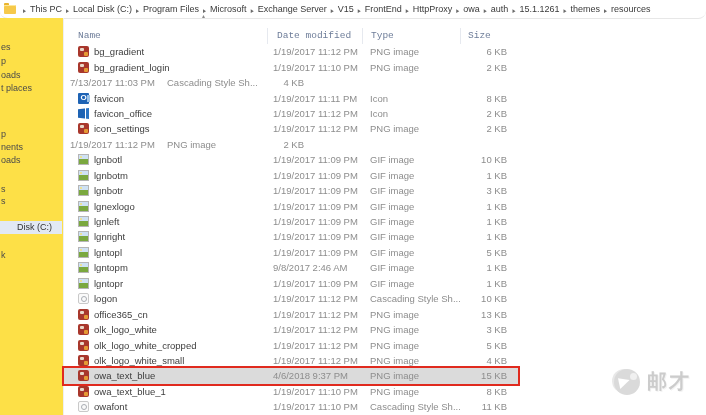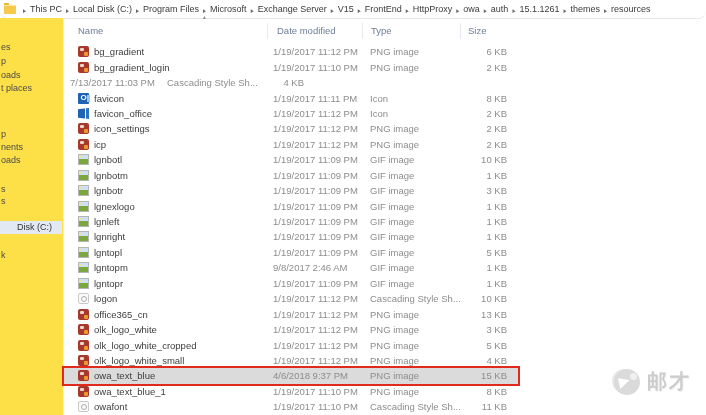--- a/index.html
+++ b/index.html
@@ -37,21 +37,21 @@
     background:#fde047;border-right:1px solid #efefef;overflow:hidden;
   }
   .side-frag{
     position:absolute;left:0;right:1px;height:13px;line-height:13px;
     font-size:9px;color:#4a4a4a;white-space:nowrap;padding-left:1px;
   }
   .side-frag.selected{background:#e2e9f3;color:#333;}
   
   #col-header{
     position:absolute;top:18px;left:64px;right:0;height:26px;
-    display:flex;align-items:center;font-size:9.5px;color:#6e7d99;
+    display:flex;align-items:flex-end;font-size:9.5px;color:#6e7d99;font-family:Liberation Mono, monospace;
   }
   .hcell{height:16px;line-height:16px;box-sizing:border-box;white-space:nowrap;}
   .hcell.h-name{width:203px;padding-left:14px;}
   .hcell.h-date{width:95px;padding-left:9px;border-left:1px solid #e6e9ef;}
   .hcell.h-type{width:98px;padding-left:8px;border-left:1px solid #e6e9ef;}
   .hcell.h-size{width:47px;padding-left:7px;border-left:1px solid #e6e9ef;}
   #sort-arrow{
     position:absolute;left:138px;top:-4px;font-size:5px;color:#8a8a8a;
   }
   
@@ -208,24 +208,20 @@
     <div class="file-row">
     <span class="cell c-name">
       <span class="ficon icon-png"></span>
       <span>icon_settings</span>
     </span>
     <span class="cell c-date">1/19/2017 11:12 PM</span>
     <span class="cell c-type">PNG image</span>
     <span class="cell c-size">2 KB</span>
   </div>
     <div class="file-row">
-    <span class="cell c-name">
-      <span class="ficon icon-png"></span>
-      <span>icp</span>
-    </span>
     <span class="cell c-date">1/19/2017 11:12 PM</span>
     <span class="cell c-type">PNG image</span>
     <span class="cell c-size">2 KB</span>
   </div>
     <div class="file-row">
     <span class="cell c-name">
       <span class="ficon icon-gif"></span>
       <span>lgnbotl</span>
     </span>
     <span class="cell c-date">1/19/2017 11:09 PM</span>

